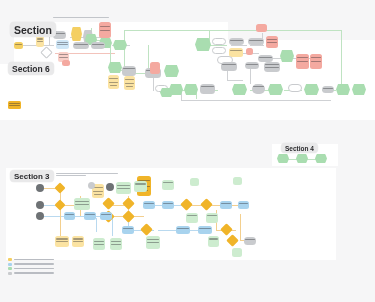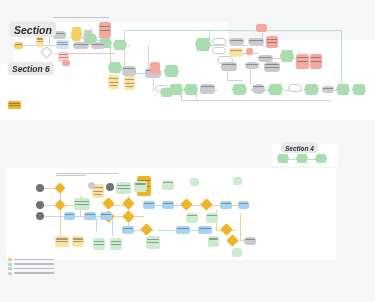--- a/index.html
+++ b/index.html
@@ -22,21 +22,20 @@
   #frame-d{left:272px;top:144px;width:66px;height:22px;}
   #frame-e{left:6px;top:168px;width:330px;height:92px;}
   #frame-f{left:0px;top:108px;width:375px;height:12px;}
 
   
   .seclabel{
     position:absolute;background:#e9e9ea;color:#2b2b2e;
     border-radius:4px;display:flex;align-items:center;
     padding:0 4px;white-space:nowrap;z-index:40;
     box-shadow:0 0 0 0.5px rgba(0,0,0,.05);
-    font-style:italic;
   }
   #sec1{left:10px;top:22px;height:15px;font-size:10.5px;font-weight:700;}
   #sec2{left:8px;top:62px;height:13px;font-size:8.5px;font-weight:700;}
   #sec3{left:10px;top:170px;height:12px;font-size:8px;font-weight:700;}
   #sec4{left:281px;top:143px;height:10px;font-size:6.5px;font-weight:700;}
 
   
   .caption{position:absolute;z-index:35;}
   .cline{background:#b9bcc2;border-radius:1px;height:1.4px;margin-bottom:1.6px;opacity:.85;}
   .csmall .cline{height:1.1px;margin-bottom:1.3px;}
@@ -165,20 +164,21 @@
   <div class="e eh gorg" style="left:240px;top:240px;width:16px;"></div>
   <div class="e ev gblu" style="left:96px;top:218px;height:14px;"></div>
   <div class="e ev gblu" style="left:112px;top:218px;height:18px;"></div>
   <div class="e ev gorg" style="left:60px;top:216px;height:20px;"></div>
 
   <div class="e eh ggrn" style="left:286px;top:159px;width:12px;"></div>
   <div class="e eh ggrn" style="left:306px;top:159px;width:12px;"></div>
 
   <div class="seclabel" id="sec1">Section</div>
   <div class="seclabel" id="sec2">Section 6</div>
+  <div class="seclabel" id="sec3">Section 3</div>
   <div class="seclabel" id="sec4">Section 4</div>
 
   <div class="caption csmall" style="left:53px;top:17px;width:56px;">
     <div class="cline" style="width:100%"></div>
   </div>
   <div class="caption csmall" style="left:56px;top:173px;width:62px;">
     <div class="cline" style="width:100%"></div>
     <div class="cline" style="width:48%"></div>
   </div>
 

